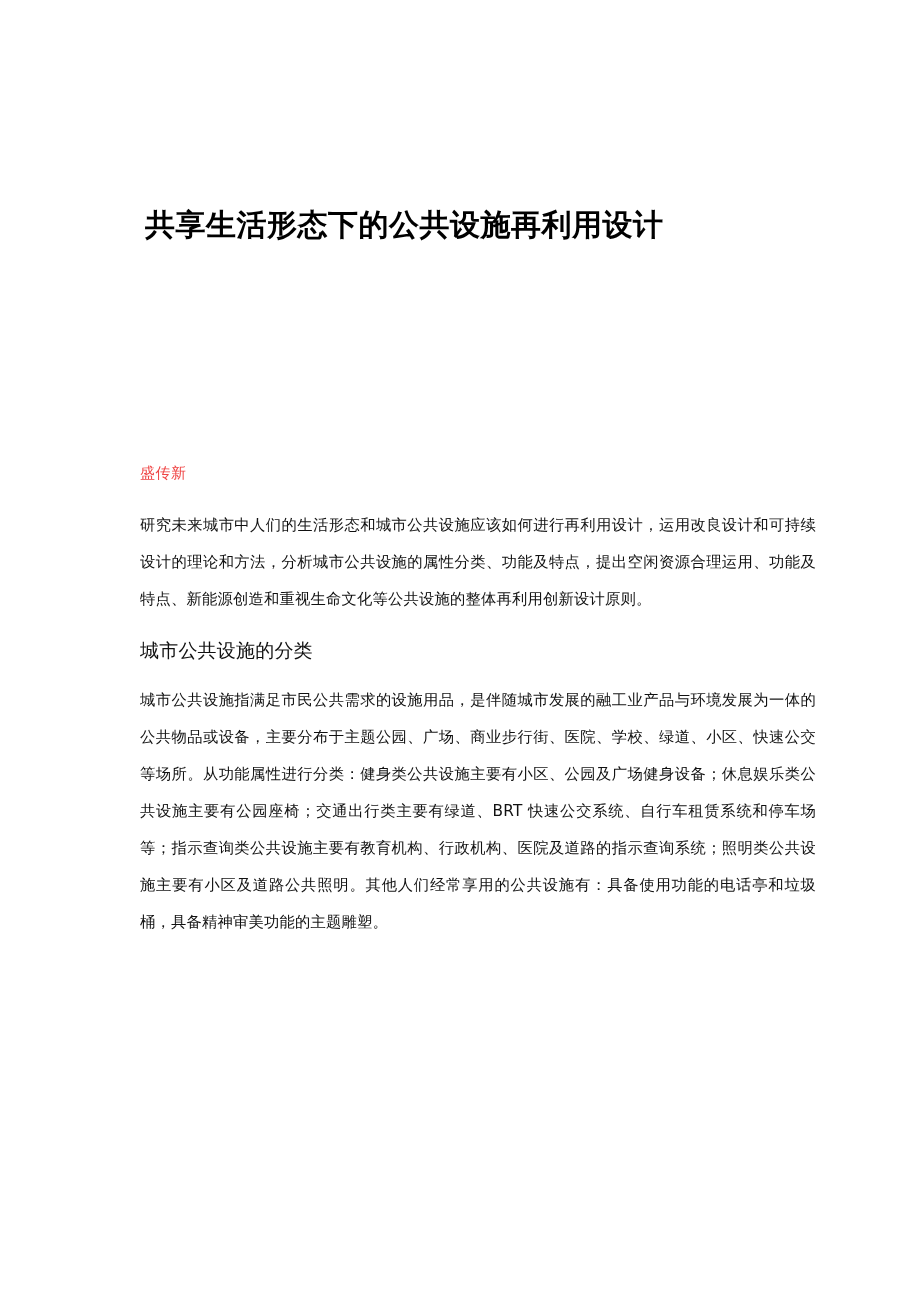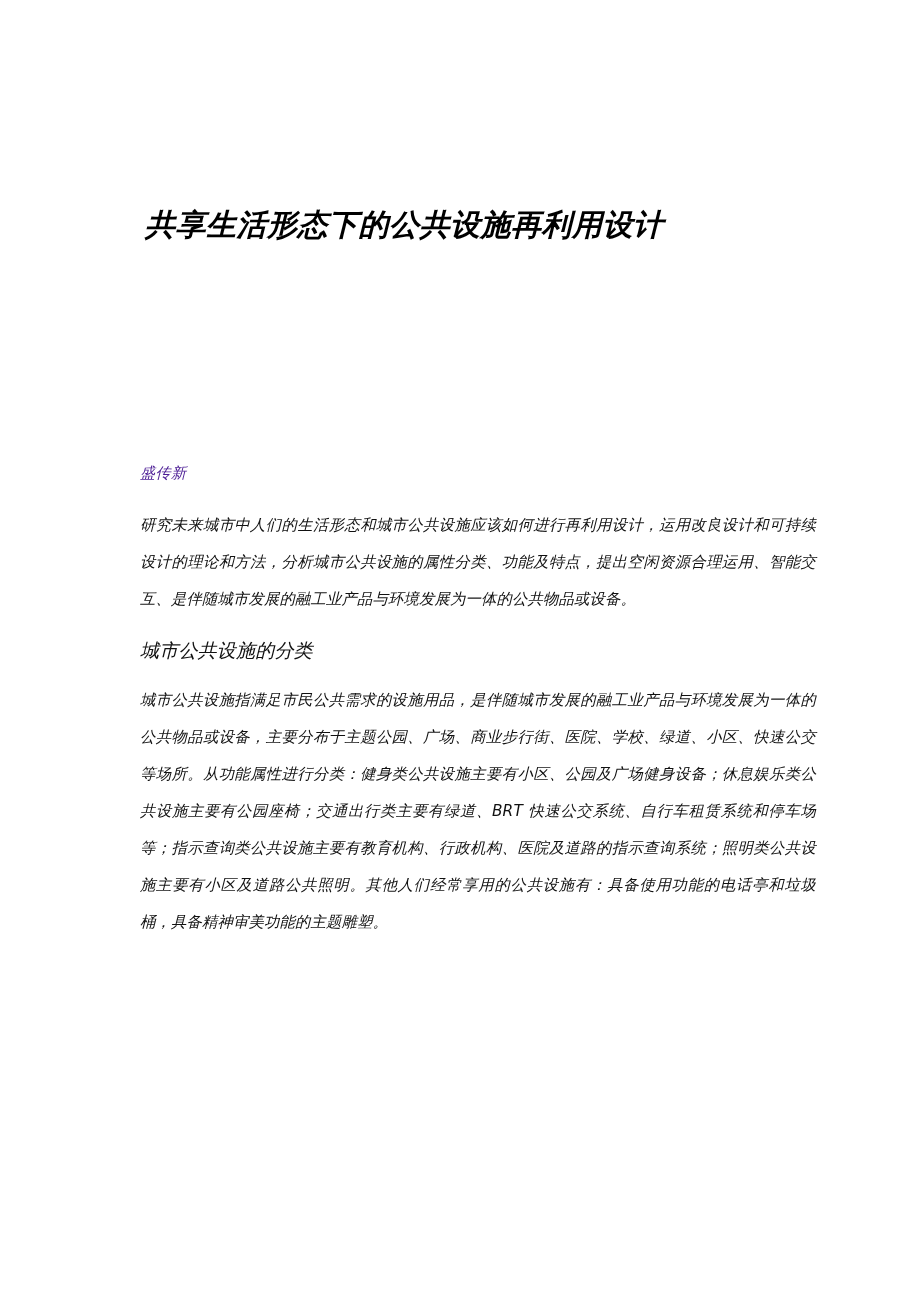--- a/index.html
+++ b/index.html
@@ -13,40 +13,39 @@
     font-family: "Liberation Serif", "DejaVu Serif", serif;
     color: #000000;
     position: relative;
     overflow: hidden;
   }
   .page {
     box-sizing: border-box;
     width: 920px;
     height: 1302px;
     padding: 205px 104px 0 140px;
-    font-style: italic;
   }
   .doc-title {
     font-family: "DejaVu Sans", "Liberation Sans", sans-serif;
     font-size: 30px;
     font-weight: 700;
     line-height: 1.35;
     letter-spacing: 0.5px;
     color: #000;
     margin: 0 0 0 5px;
     white-space: nowrap;
   }
   .gap-after-title {
     height: 215px;
   }
   .author {
     font-family: "DejaVu Sans", "Liberation Sans", sans-serif;
     font-size: 15px;
     line-height: 1.6;
-    color: #4c1d95;
+    color: #ef4444;
     margin: 0 0 22px 0;
     letter-spacing: 0.5px;
   }
   .para {
     font-family: "DejaVu Sans", "Liberation Sans", sans-serif;
     font-size: 15.3px;
     line-height: 2.42;
     color: #111111;
     margin: 0 0 8px 0;
     text-align: justify;
@@ -66,19 +65,19 @@
 <body>
 
 <div class="page">
 
   <h1 class="doc-title">共享生活形态下的公共设施再利用设计</h1>
 
   <div class="gap-after-title"></div>
 
   <div class="author">盛传新</div>
 
-  <p class="para">研究未来城市中人们的生活形态和城市公共设施应该如何进行再利用设计，运用改良设计和可持续设计的理论和方法，分析城市公共设施的属性分类、功能及特点，提出空闲资源合理运用、智能交互、是伴随城市发展的融工业产品与环境发展为一体的公共物品或设备。</p>
+  <p class="para">研究未来城市中人们的生活形态和城市公共设施应该如何进行再利用设计，运用改良设计和可持续设计的理论和方法，分析城市公共设施的属性分类、功能及特点，提出空闲资源合理运用、功能及特点、新能源创造和重视生命文化等公共设施的整体再利用创新设计原则。</p>
 
   <div class="section-heading">城市公共设施的分类</div>
 
   <p class="para">城市公共设施指满足市民公共需求的设施用品，是伴随城市发展的融工业产品与环境发展为一体的公共物品或设备，主要分布于主题公园、广场、商业步行街、医院、学校、绿道、小区、快速公交等场所。从功能属性进行分类：健身类公共设施主要有小区、公园及广场健身设备；休息娱乐类公共设施主要有公园座椅；交通出行类主要有绿道、BRT 快速公交系统、自行车租赁系统和停车场等；指示查询类公共设施主要有教育机构、行政机构、医院及道路的指示查询系统；照明类公共设施主要有小区及道路公共照明。其他人们经常享用的公共设施有：具备使用功能的电话亭和垃圾桶，具备精神审美功能的主题雕塑。</p>
 
 </div>
 
 </body></html>

